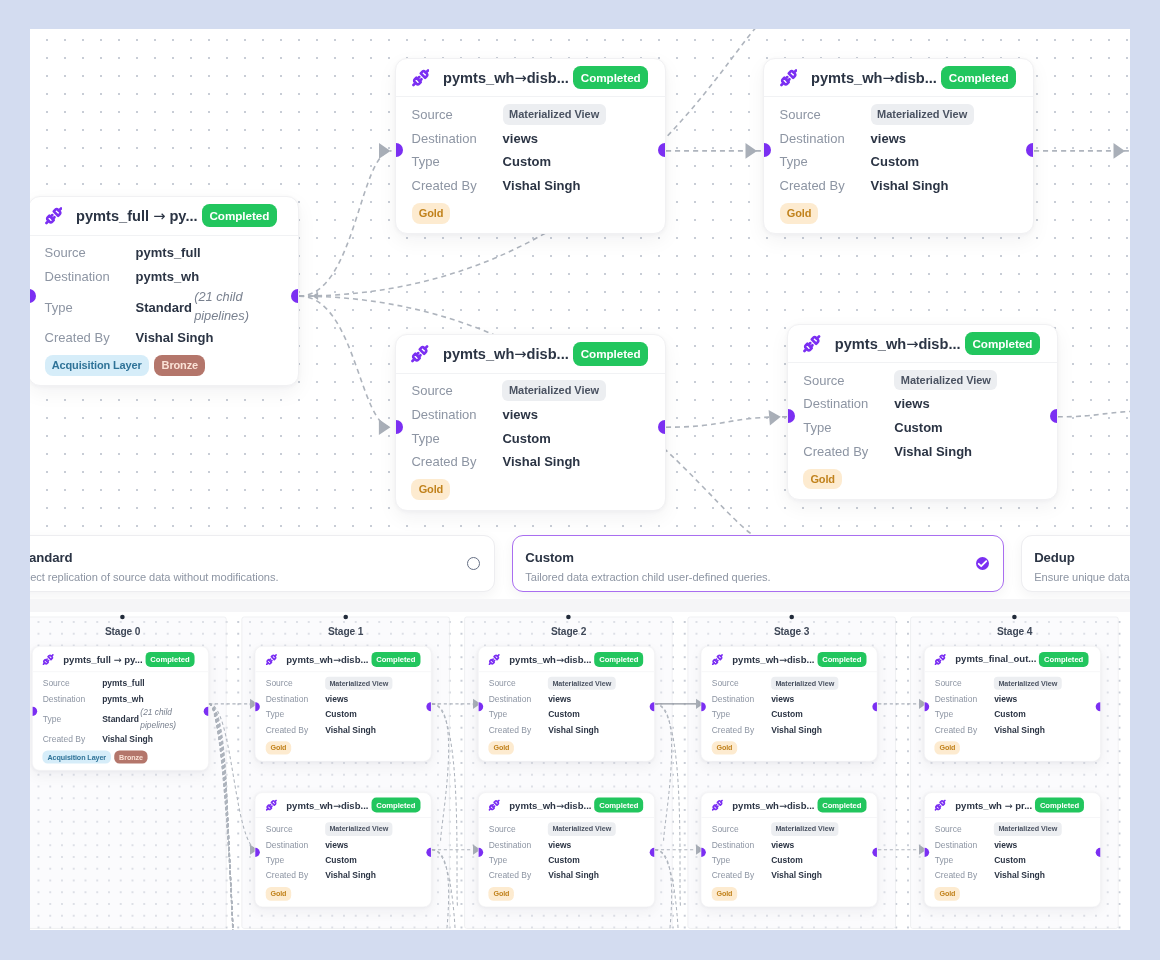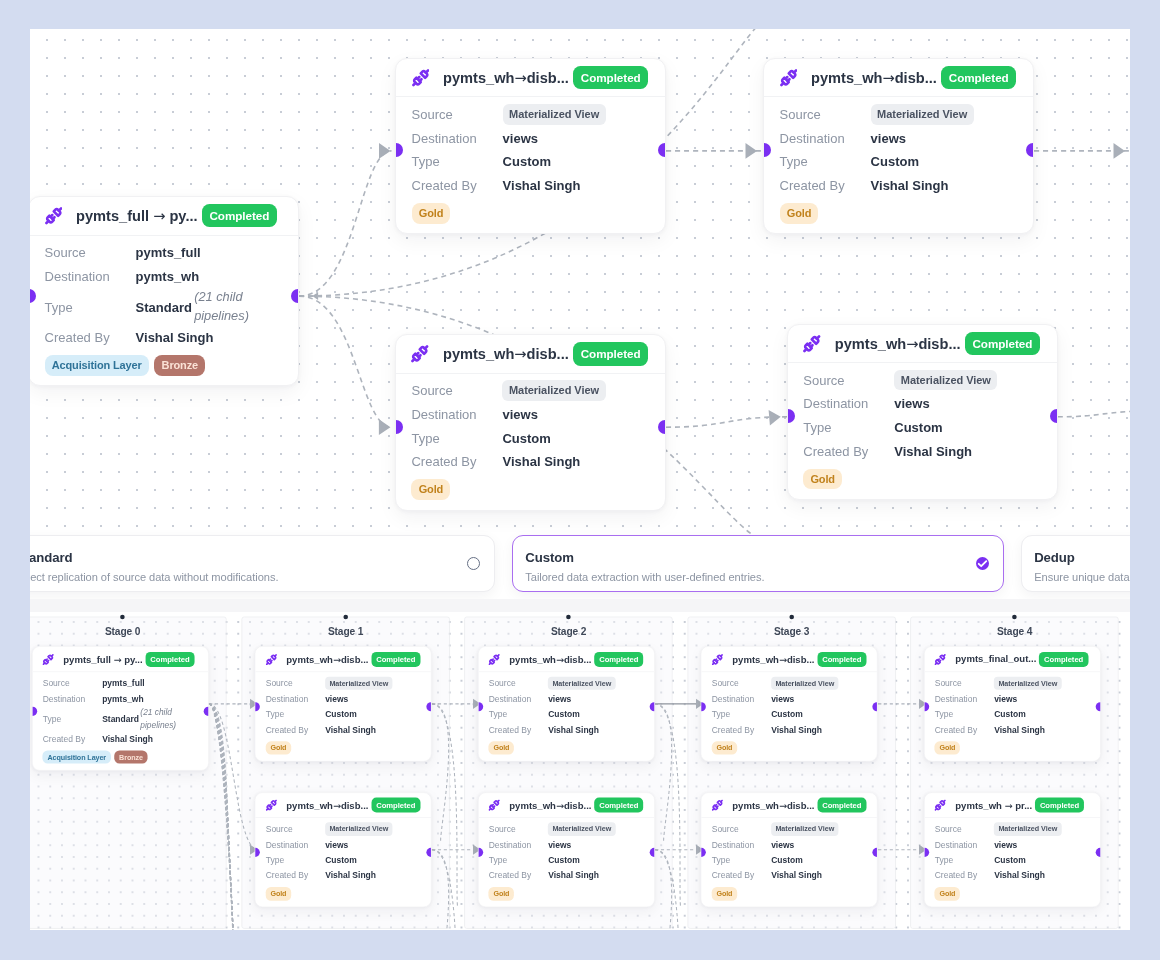--- a/index.html
+++ b/index.html
@@ -289,21 +289,21 @@
     <div class="opt-txt">
       <div class="opt-ttl">Standard</div>
       <div class="opt-desc">Direct replication of source data without modifications.</div>
     </div>
     <span class="radio"></span>
 
   </div>
       <div class="opt sel" style="left: 482px;">
     <div class="opt-txt">
       <div class="opt-ttl">Custom</div>
-      <div class="opt-desc">Tailored data extraction with user-defined entries.</div>
+      <div class="opt-desc">Tailored data extraction child user-defined queries.</div>
     </div>
 
     <span class="radio-on">
       <svg viewBox="0 0 24 24" fill="none" stroke="#fff" stroke-width="3.4" stroke-linecap="round" stroke-linejoin="round">
             <path d="M5 12.6 9.6 17 19 7.6"></path>
           </svg>
     </span>
   </div>
       <div class="opt" style="left: 990.9px;">
     <div class="opt-txt">

